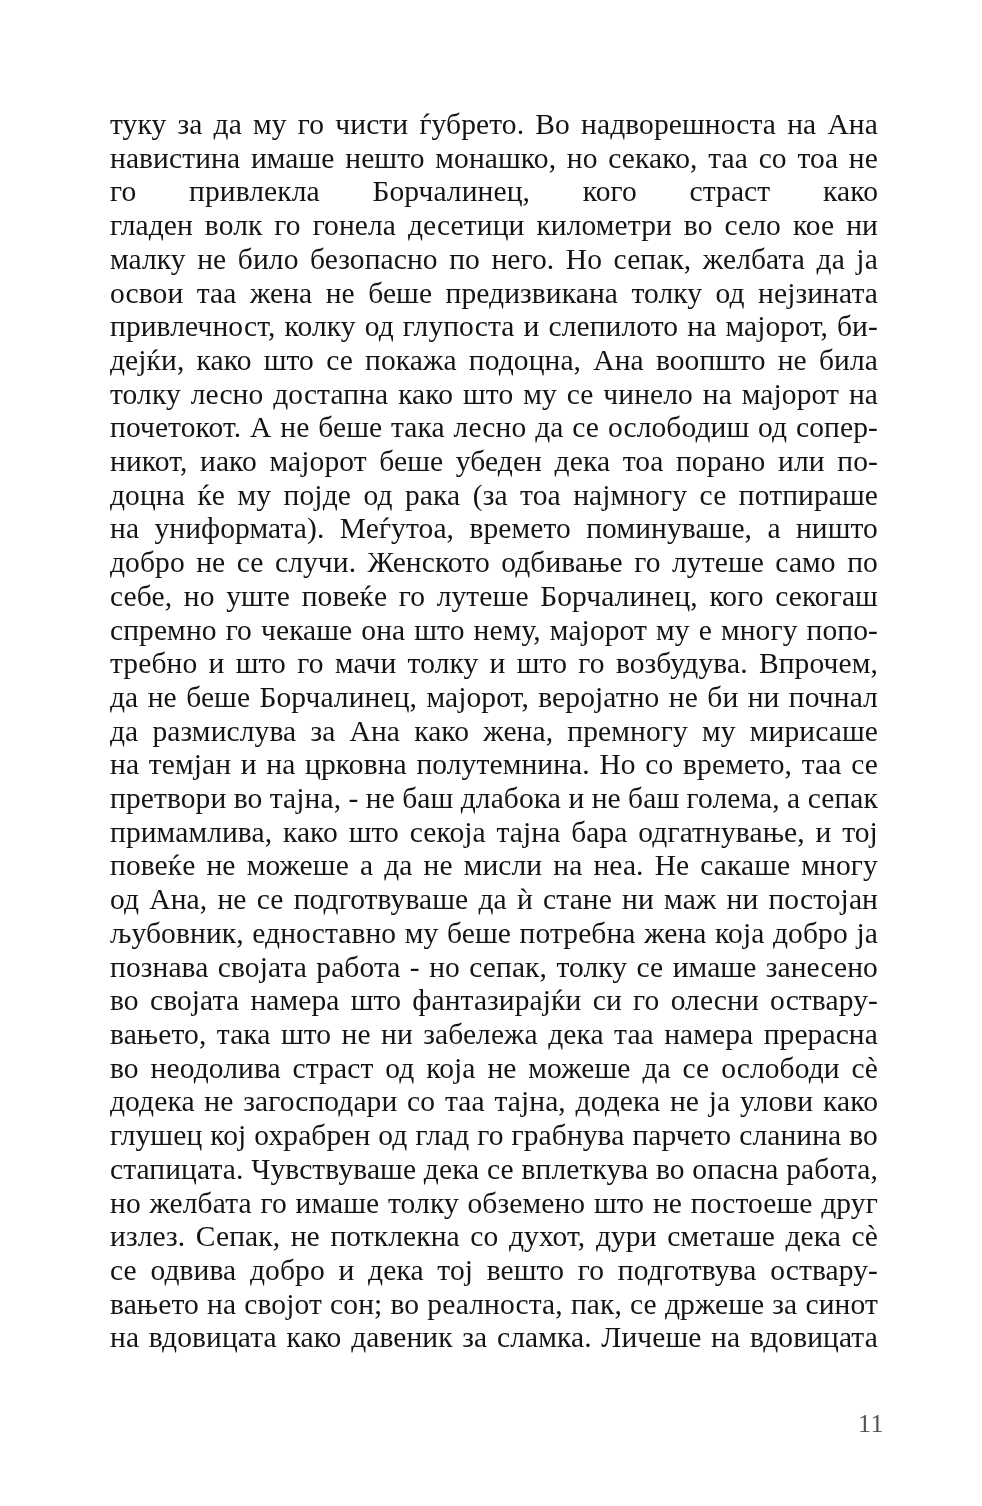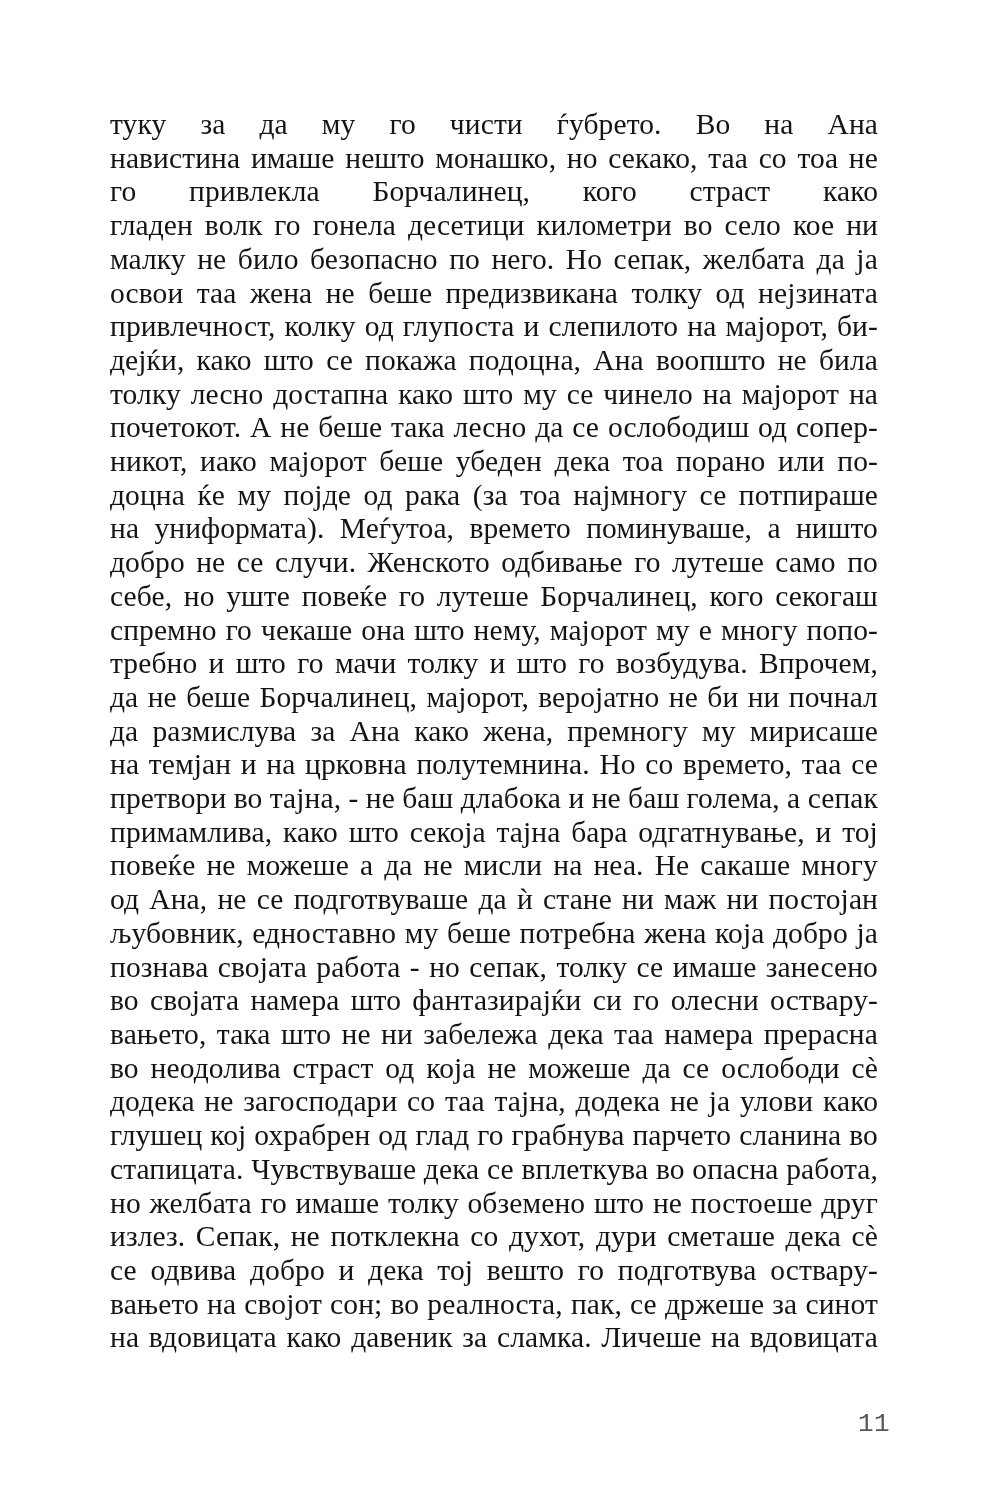--- a/index.html
+++ b/index.html
@@ -50,21 +50,21 @@
 
   .text-line.justify > span {
     white-space: pre;
   }
 
   .page-number {
     position: absolute;
     left: 858px;
     top: 1409px;
     width: 60px;
-    font-family: Liberation Mono, monospace;
+    font-family: Liberation Serif, serif;
     font-size: 26px;
     line-height: 30px;
     color: #555555;
     letter-spacing: 0.5px;
   }
 </style>
 </head>
 <body>
 
 <div class="page">
@@ -72,20 +72,21 @@
   <div class="text-block">
       <div class="text-line justify">
         <span>туку</span>
         <span>за</span>
         <span>да</span>
         <span>му</span>
         <span>го</span>
         <span>чисти</span>
         <span>ѓубрето.</span>
         <span>Во</span>
+        <span>надворешноста</span>
         <span>на</span>
         <span>Ана</span>
       </div>
       <div class="text-line justify">
         <span>навистина</span>
         <span>имаше</span>
         <span>нешто</span>
         <span>монашко,</span>
         <span>но</span>
         <span>секако,</span>

